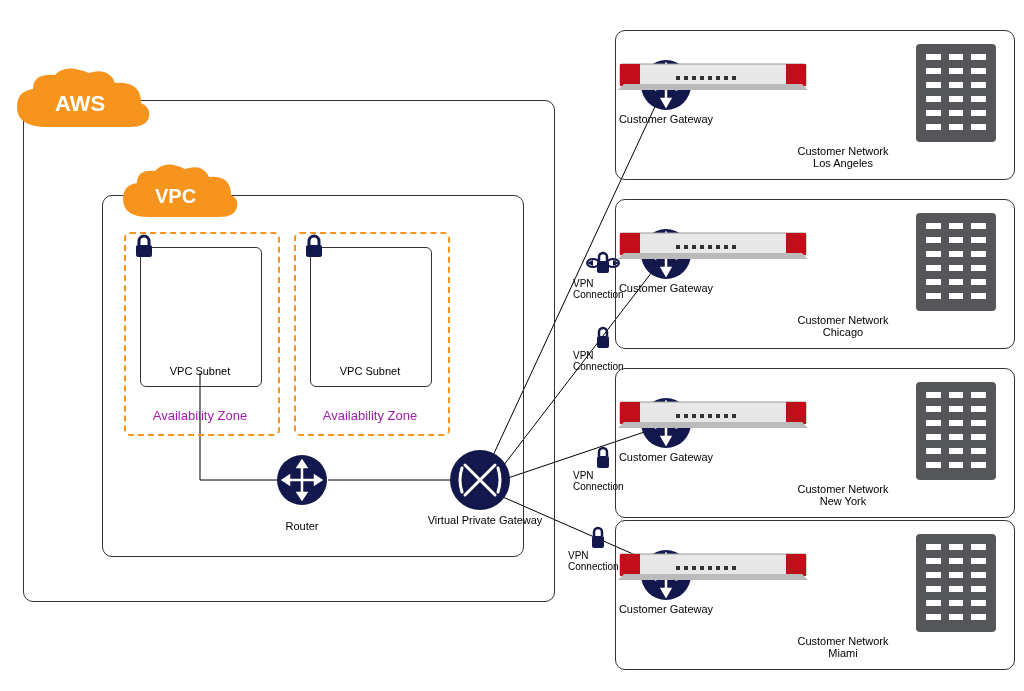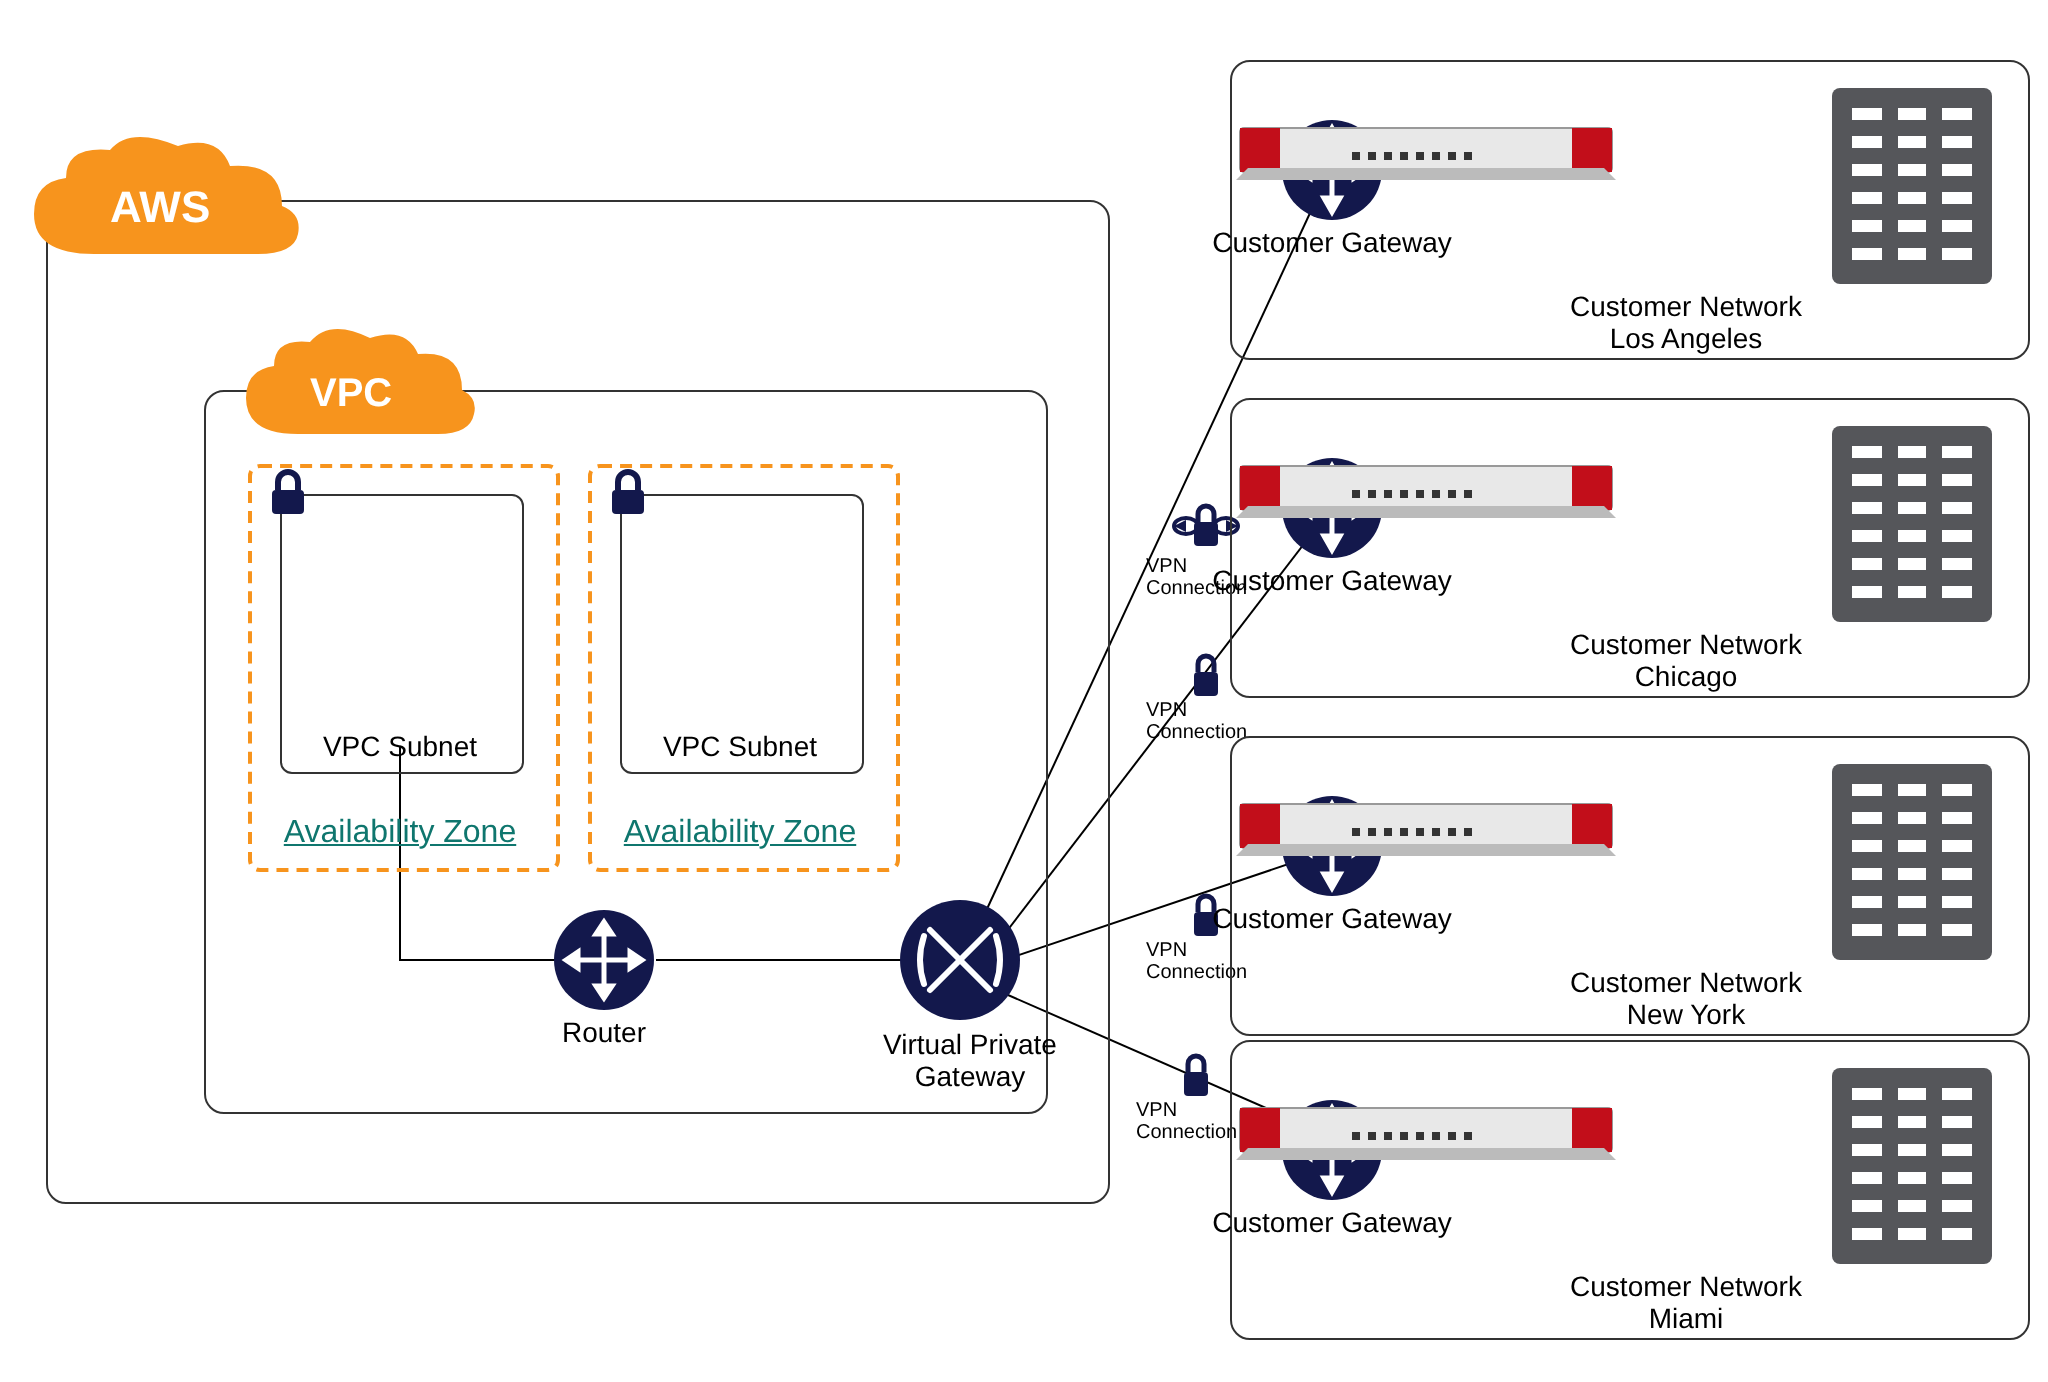--- a/index.html
+++ b/index.html
@@ -1,22 +1,22 @@
 <!DOCTYPE html>
 <html><head>
 <meta charset="utf-8">
 <style>
   html, body { margin: 0; padding: 0; background: #fff; font-family: Arial, Helvetica, sans-serif; }
   #stage { position: relative; width: 1024px; height: 691px; }
   .box { position: absolute; border: 1px solid #333; border-radius: 10px; background: transparent; }
   .dashed { position: absolute; border: 2px dashed #F7941D; border-radius: 6px; }
   .subbox { position: absolute; border: 1px solid #333; border-radius: 6px; background: transparent; }
-  .label { position: absolute; font-size: 14px; color: #000; text-align: center; }
+  .label { position: absolute; font-size: 11px; color: #000; text-align: center; }
   .labelSmall { position: absolute; font-size: 10px; color: #000; text-align: left; line-height: 11px; }
-  .labelAZ { position: absolute; font-size: 16px; color: #0f766e; text-align: center; text-decoration: underline; }
+  .labelAZ { position: absolute; font-size: 13px; color: #a21caf; text-align: center; }
   .cloud { position: absolute; }
   .cloudText { font-size: 22px; fill: #fff; font-weight: bold; font-family: Arial, sans-serif; }
   .routerCircle, .gwCircle, .cgwCircle { position: absolute; background: #13184C; border-radius: 50%; }
   .networkBox { position: absolute; border: 1px solid #333; border-radius: 10px; }
   .serverRect { position: absolute; background: #55565A; border-radius: 4px; }
   .firewall { position: absolute; }
 </style>
 </head>
 <body>
 <div id="stage">
@@ -74,21 +74,21 @@
     <g stroke="#fff" stroke-width="2.5" fill="#fff">
       <line x1="25" y1="10" x2="25" y2="40"></line>
       <line x1="10" y1="25" x2="40" y2="25"></line>
       <polygon points="25,6 21,12 29,12"></polygon>
       <polygon points="25,44 21,38 29,38"></polygon>
       <polygon points="6,25 12,21 12,29"></polygon>
       <polygon points="44,25 38,21 38,29"></polygon>
     </g>
   </svg>
 </div>
-<div class="label" style="left:272px; top:508px; width:60px;">Router</div>
+<div class="label" style="left:272px; top:520px; width:60px;">Router</div>
 
 <div class="gwCircle" style="left:450px; top:450px; width:60px; height:60px;">
   <svg width="60" height="60">
     <g stroke="#fff" stroke-width="3" fill="none" stroke-linecap="round">
       <path d="M15 15 L45 45"></path>
       <path d="M45 15 L15 45"></path>
       <path d="M12 18 Q8 30 12 42"></path>
       <path d="M48 18 Q52 30 48 42"></path>
     </g>
   </svg>

